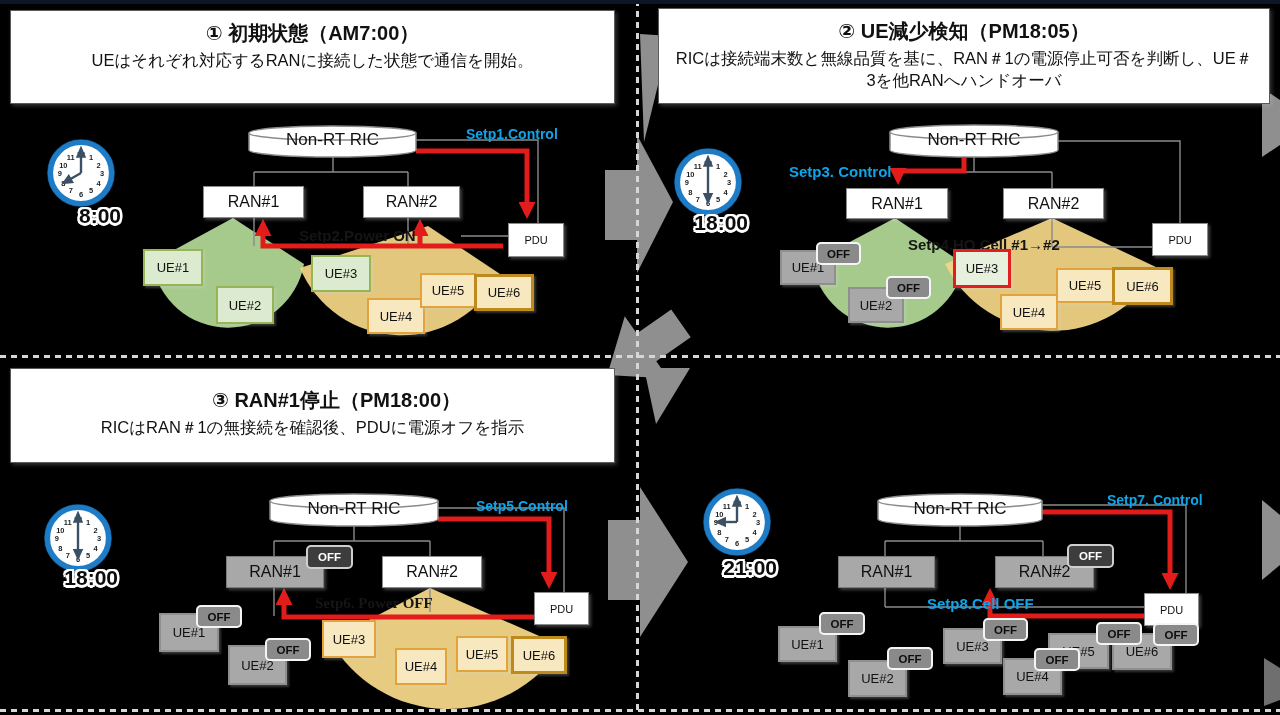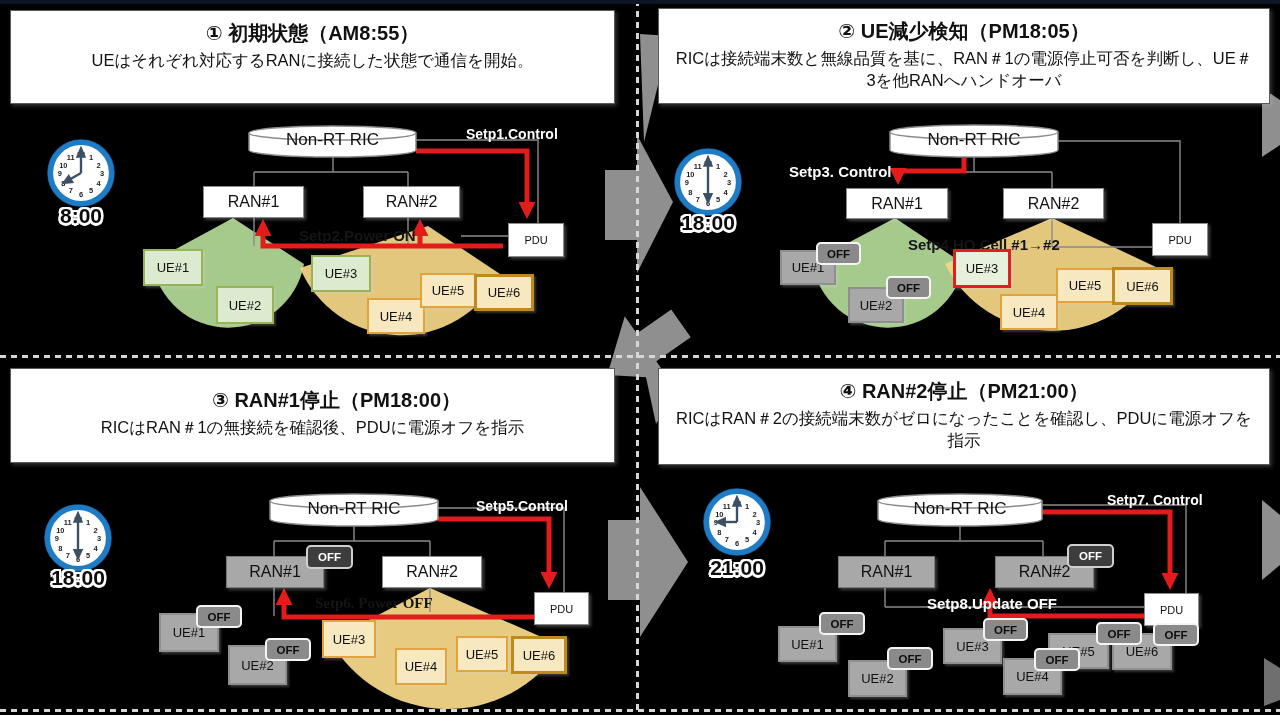--- a/index.html
+++ b/index.html
@@ -19,23 +19,23 @@
       border:2px solid #999;z-index:2;box-shadow:2px 2px 2px rgba(215,215,215,.25);}
   .ue.g{background:#dcead0;border-color:#97b557;}
   .ue.t{background:#f8e8c0;border-color:#e2a33c;}
   .ue.t6{background:#f8e8c0;border:3px solid #bf8a1d;}
   .ue.gy{background:#a8a8a8;border-color:#8f8f8f;}
   .ue.hl{background:#e6f0dd;border:3px solid #e02020;}
   .off{position:absolute;background:#8a8a8a;color:#0d0d0d;border:2px solid #f5f5f5;border-radius:5px;
        font-size:11.5px;font-weight:bold;display:flex;align-items:center;justify-content:center;z-index:3;}
   .off.dark{background:#3d3d3d;color:#ffffff;border-color:#cfcfcf;}
   .step{position:absolute;font-weight:bold;white-space:nowrap;z-index:2;}
-  .step.dim{color:#ffffff;font-size:14px;}
+  .step.dim{color:#0ea5e9;font-size:14px;}
   .step.dark{color:#151515;font-size:15px;}
-  .tlabel{position:absolute;font-size:21px;font-weight:bold;color:#0c0c0c;text-align:center;z-index:2;
+  .tlabel{position:absolute;font-size:21px;font-weight:bold;color:#0c0c0c;text-align:right;z-index:2;
     text-shadow:-2px -2px 0 #fff,2px -2px 0 #fff,-2px 2px 0 #fff,2px 2px 0 #fff,
                 -2.5px 0 0 #fff,2.5px 0 0 #fff,0 -2.5px 0 #fff,0 2.5px 0 #fff;}
   .clock{position:absolute;width:68px;height:68px;z-index:2;}
   .divider{position:absolute;z-index:4;}
   .div-h{height:3px;background:repeating-linear-gradient(90deg,#d6d6d6 0 6px,transparent 6px 11px);}
   .div-v{width:3px;background:repeating-linear-gradient(180deg,#d6d6d6 0 6px,transparent 6px 11px);}
   .strip{position:absolute;left:0;top:711;width:1280px;height:4px;background:#0d1626;z-index:5;}
 </style>
 </head>
 <body>
@@ -92,21 +92,21 @@
       <path d="M608,520 H640 V487 L688,562 L640,637 V600 H608 Z"></path>
       <path d="M640,34 L670,36 L644,142 Z"></path>
       <path d="M644,368 L690,368 L656,424 Z"></path>
       <path d="M1262,88 L1280,100 V145 L1262,157 Z"></path>
       <path d="M1262,500 L1280,515 V565 L1262,580 Z"></path>
       <path d="M1264,658 L1280,668 V700 L1264,706 Z" fill="#6f6f6f"></path>
     </g>
   </svg>
 
   <div class="hdr" style="left:10px;top:10px;width:603px;height:92px;">
-    <div class="t">① 初期状態（AM8:55）</div>
+    <div class="t">① 初期状態（AM7:00）</div>
     <div class="s">UEはそれぞれ対応するRANに接続した状態で通信を開始。</div>
   </div>
   <div class="clock" style="left:47px;top:139px;">
     <svg viewBox="0 0 100 100" width="68" height="68">
       <circle cx="50" cy="50" r="49" fill="none" stroke="#0e4a7a" stroke-width="1.5"></circle>
       <circle cx="50" cy="50" r="45" fill="#fff" stroke="#1e7cc6" stroke-width="8"></circle>
       <g font-size="11" font-weight="bold" fill="#222" text-anchor="middle">
         <text x="50" y="26">12</text>
           <text x="65" y="31">1</text>
           <text x="76" y="42">2</text>
@@ -234,24 +234,20 @@
   <div class="step dark" style="left:315px;top:595px;font-family:Liberation Serif, serif;">Setp6. Power OFF</div>
   <div class="ue gy" style="left:159px;top:613px;width:56px;height:35px;">UE#1</div>
   <div class="off" style="left:196px;top:605px;width:42px;height:19px;">OFF</div>
   <div class="ue gy" style="left:228px;top:645px;width:55px;height:36px;">UE#2</div>
   <div class="off" style="left:265px;top:638px;width:42px;height:19px;">OFF</div>
   <div class="ue t" style="left:322px;top:620px;width:50px;height:34px;">UE#3</div>
   <div class="ue t" style="left:395px;top:648px;width:48px;height:33px;">UE#4</div>
   <div class="ue t" style="left:456px;top:636px;width:48px;height:32px;">UE#5</div>
   <div class="ue t6" style="left:511px;top:636px;width:50px;height:32px;">UE#6</div>
 
-  <div class="hdr" style="left:658px;top:368px;width:610px;height:95px;">
-    <div class="t">④ RAN#2停止（PM21:00）</div>
-    <div class="s">RICはRAN＃2の接続端末数がゼロになったことを確認し、PDUに電源オフを指示</div>
-  </div>
   <div class="clock" style="left:703px;top:488px;">
     <svg viewBox="0 0 100 100" width="68" height="68">
       <circle cx="50" cy="50" r="49" fill="none" stroke="#0e4a7a" stroke-width="1.5"></circle>
       <circle cx="50" cy="50" r="45" fill="#fff" stroke="#1e7cc6" stroke-width="8"></circle>
       <g font-size="11" font-weight="bold" fill="#222" text-anchor="middle">
         <text x="50" y="26">12</text>
           <text x="65" y="31">1</text>
           <text x="76" y="42">2</text>
         <text x="81" y="55">3</text>
           <text x="76" y="69">4</text>
@@ -273,21 +269,21 @@
       </g>
     </svg>
   </div>
   <div class="tlabel" style="left:697px;top:556px;width:80px;">21:00</div>
   <div class="riclbl" style="left:878px;top:499px;width:164px;">Non-RT RIC</div>
   <div class="node gray" style="left:838px;top:556px;width:95px;height:30px;">RAN#1</div>
   <div class="node gray" style="left:995px;top:556px;width:97px;height:30px;">RAN#2</div>
   <div class="off dark" style="left:1067px;top:544px;width:43px;height:20px;">OFF</div>
   <div class="node pdu" style="left:1144px;top:593px;width:53px;height:31px;">PDU</div>
   <div class="step dim" style="left:1107px;top:492px;">Setp7. Control</div>
-  <div class="step dim" style="left:927px;top:595px;font-size:15px;">Setp8.Update OFF</div>
+  <div class="step dim" style="left:927px;top:595px;font-size:15px;">Setp8.Cell OFF</div>
   <div class="ue gy" style="left:778px;top:626px;width:55px;height:32px;">UE#1</div>
   <div class="off" style="left:819px;top:612px;width:42px;height:19px;">OFF</div>
   <div class="ue gy" style="left:848px;top:660px;width:55px;height:33px;">UE#2</div>
   <div class="off" style="left:887px;top:647px;width:42px;height:19px;">OFF</div>
   <div class="ue gy" style="left:943px;top:628px;width:55px;height:32px;">UE#3</div>
   <div class="off" style="left:983px;top:618px;width:41px;height:19px;">OFF</div>
   <div class="ue gy" style="left:1003px;top:658px;width:55px;height:33px;">UE#4</div>
   <div class="off" style="left:1034px;top:648px;width:42px;height:19px;">OFF</div>
   <div class="ue gy" style="left:1048px;top:633px;width:57px;height:32px;">UE#5</div>
   <div class="off" style="left:1096px;top:622px;width:42px;height:19px;">OFF</div>

